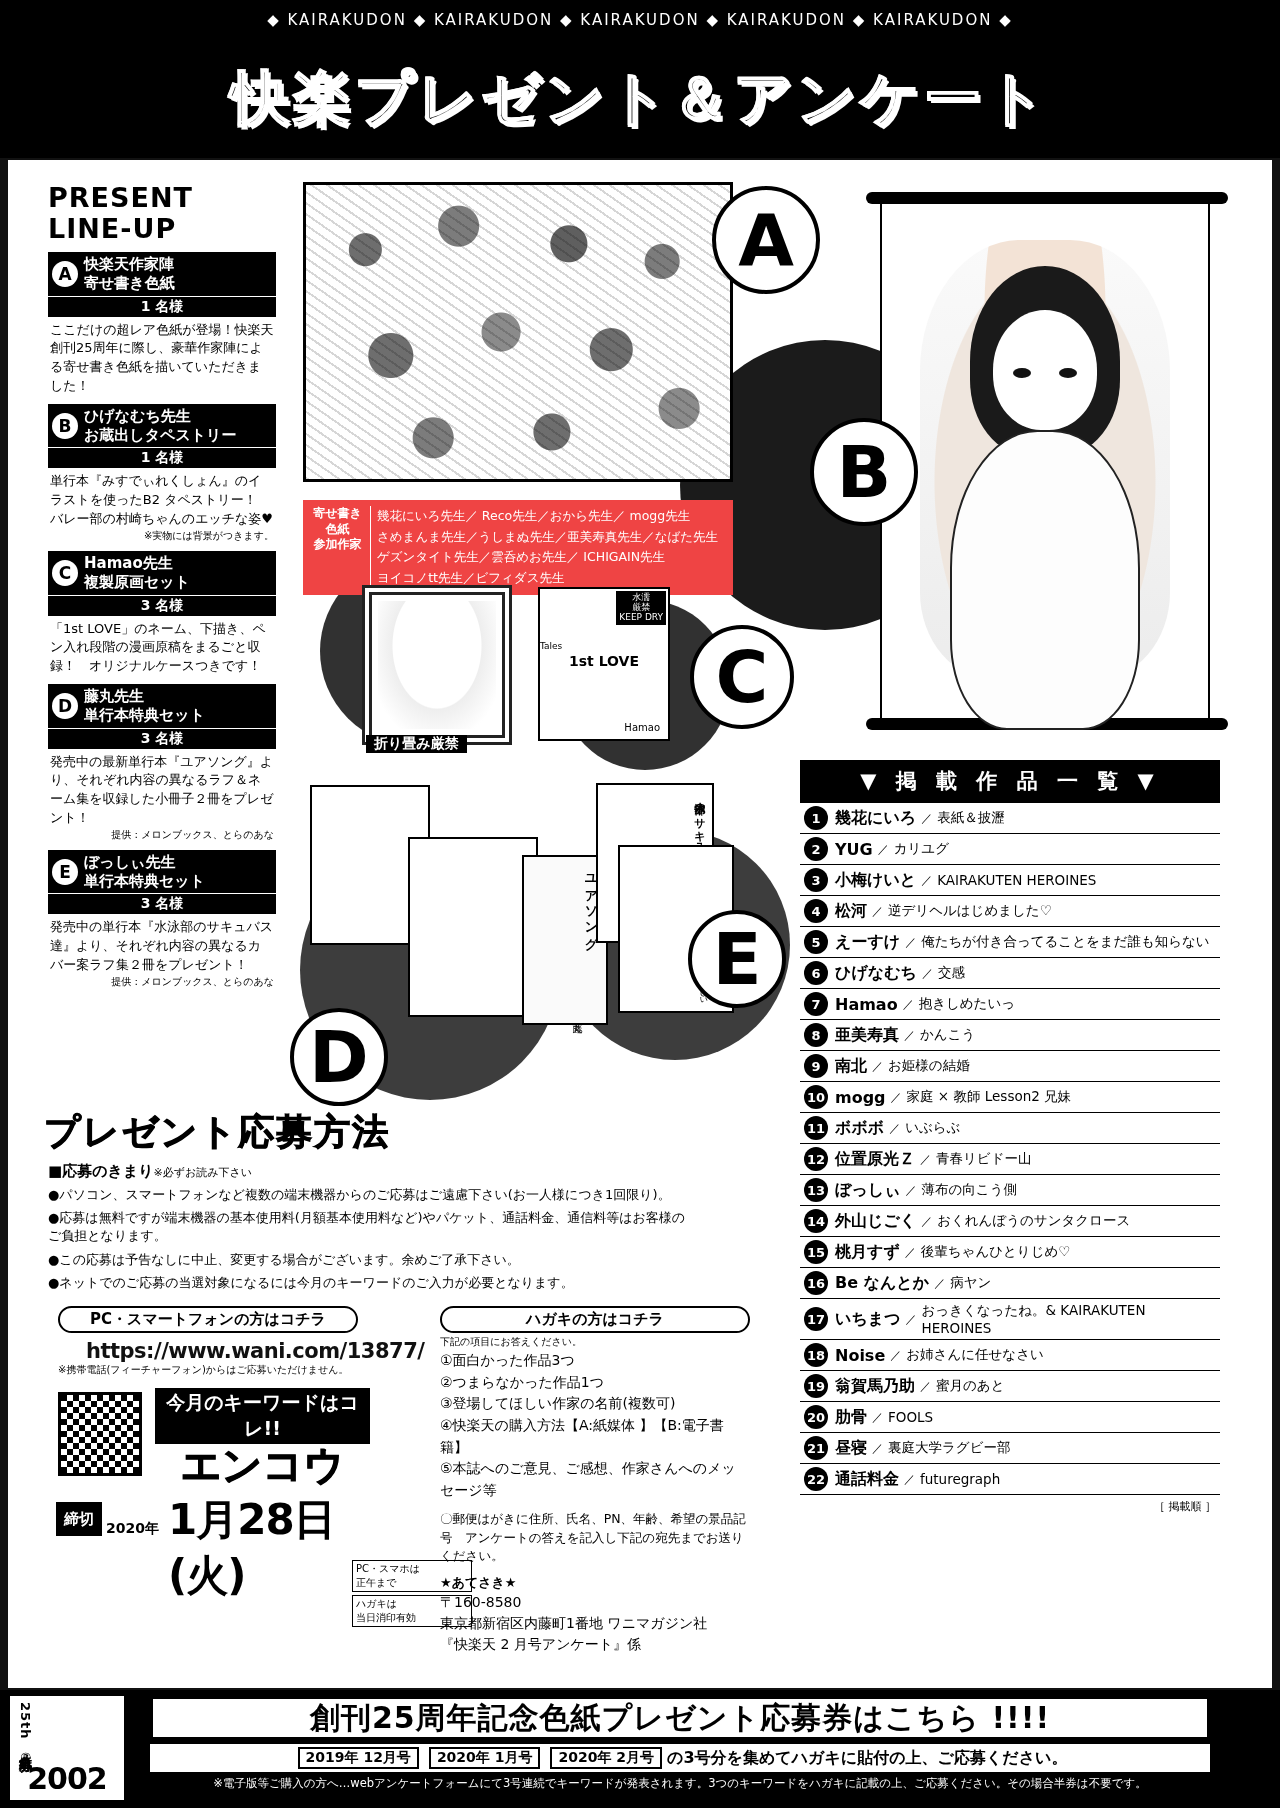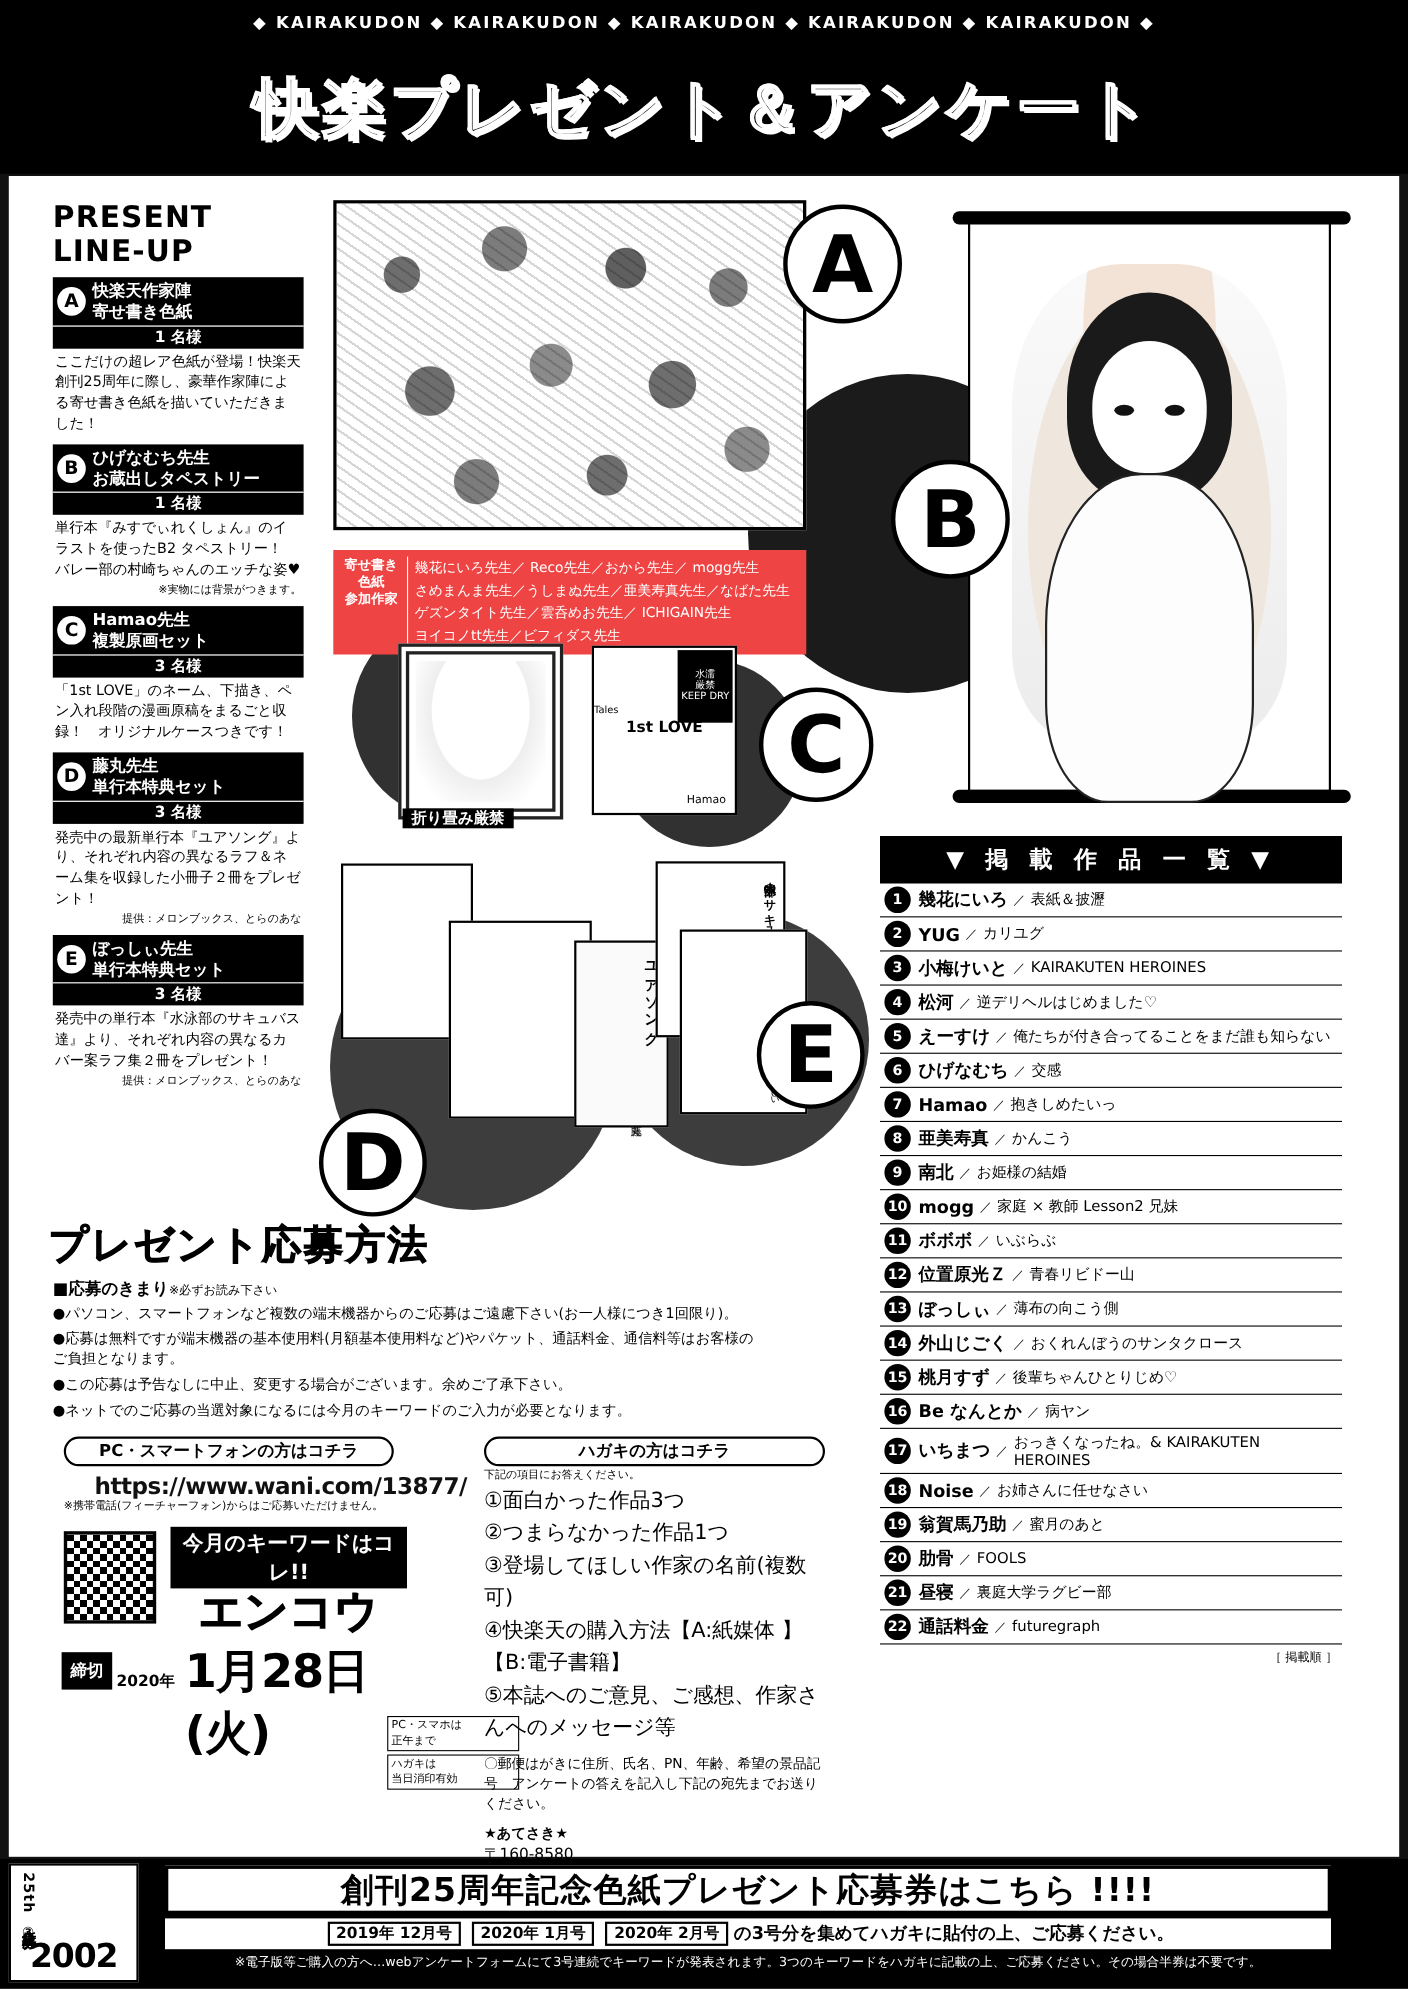--- a/index.html
+++ b/index.html
@@ -11,21 +11,21 @@
     overflow:hidden;
   }
   .page { position:absolute; inset:0; background:#111; }
   .inner { position:absolute; left:0; top:0; width:1280px; height:1808px; }
 
   
   .ribbon {
     position:absolute; left:0; top:0; width:1280px; height:40px;
     background:#000; color:#fff;
     display:flex; align-items:center; justify-content:center;
-    letter-spacing:2px; font-size:15px; font-weight:bold;
+    letter-spacing:2px; font-size:15px; font-weight:normal;
     white-space:nowrap; overflow:hidden;
   }
   .ribbon span { padding:0 4px; }
 
   
   .title-band {
     position:absolute; left:0; top:40px; width:1280px; height:118px;
     background:#000; color:#fff;
     display:flex; align-items:center; justify-content:center;
   }
@@ -83,21 +83,21 @@
 
   
   .apply-left { position:absolute; left:58px; top:1306px; width:300px; }
   .apply-right { position:absolute; left:440px; top:1306px; width:310px; }
   .boxed-head {
     border:2px solid #000; border-radius:16px; text-align:center;
     font-size:15px; font-weight:bold; padding:2px 4px; margin-bottom:6px;
   }
   .url { font-size:21px; font-weight:bold; color:#111; letter-spacing:-0.5px; }
   .tiny { font-size:10px; line-height:1.3; }
-  .apply-right ol { margin:2px 0 0 0; padding-left:0; list-style:none; font-size:19px; line-height:1.55; }
+  .apply-right ol { margin:2px 0 0 0; padding-left:0; list-style:none; font-size:14px; line-height:1.55; }
   .apply-right .note { font-size:12.5px; line-height:1.5; margin-top:8px; }
 
   
   .qr {
     position:absolute; left:58px; top:1392px; width:84px; height:84px;
     background:
       repeating-linear-gradient(0deg,#000 0 6px,#fff 6px 12px),
       repeating-linear-gradient(90deg,#000 0 6px,#fff 6px 12px);
     background-blend-mode:difference;
     border:3px solid #000;
@@ -221,21 +221,21 @@
   .frame .portrait {
     position:absolute; inset:6px;
     background:radial-gradient(ellipse at 50% 35%, #fff 0 44px, #eee 45px, #fff 70px);
   }
   .book-c {
     position:absolute; left:186px; top:2px; width:132px; height:154px;
     border:2px solid #000; background:#fff;
   }
   .book-c .bk-tag {
     position:absolute; right:2px; top:2px; background:#000; color:#fff;
-    font-size:9px; padding:18px 3px; line-height:1.1; text-align:center;
+    font-size:9px; padding:2px 3px; line-height:1.1; text-align:center;
   }
   .ribbon-tag {
     position:absolute; left:14px; top:150px; background:#000; color:#fff;
     font-size:14px; font-weight:bold; padding:0 8px;
   }
 
   
   .art-DE { position:absolute; left:300px; top:775px; width:420px; height:330px; }
   .bk {
     position:absolute; border:2px solid #000; background:#fff;

